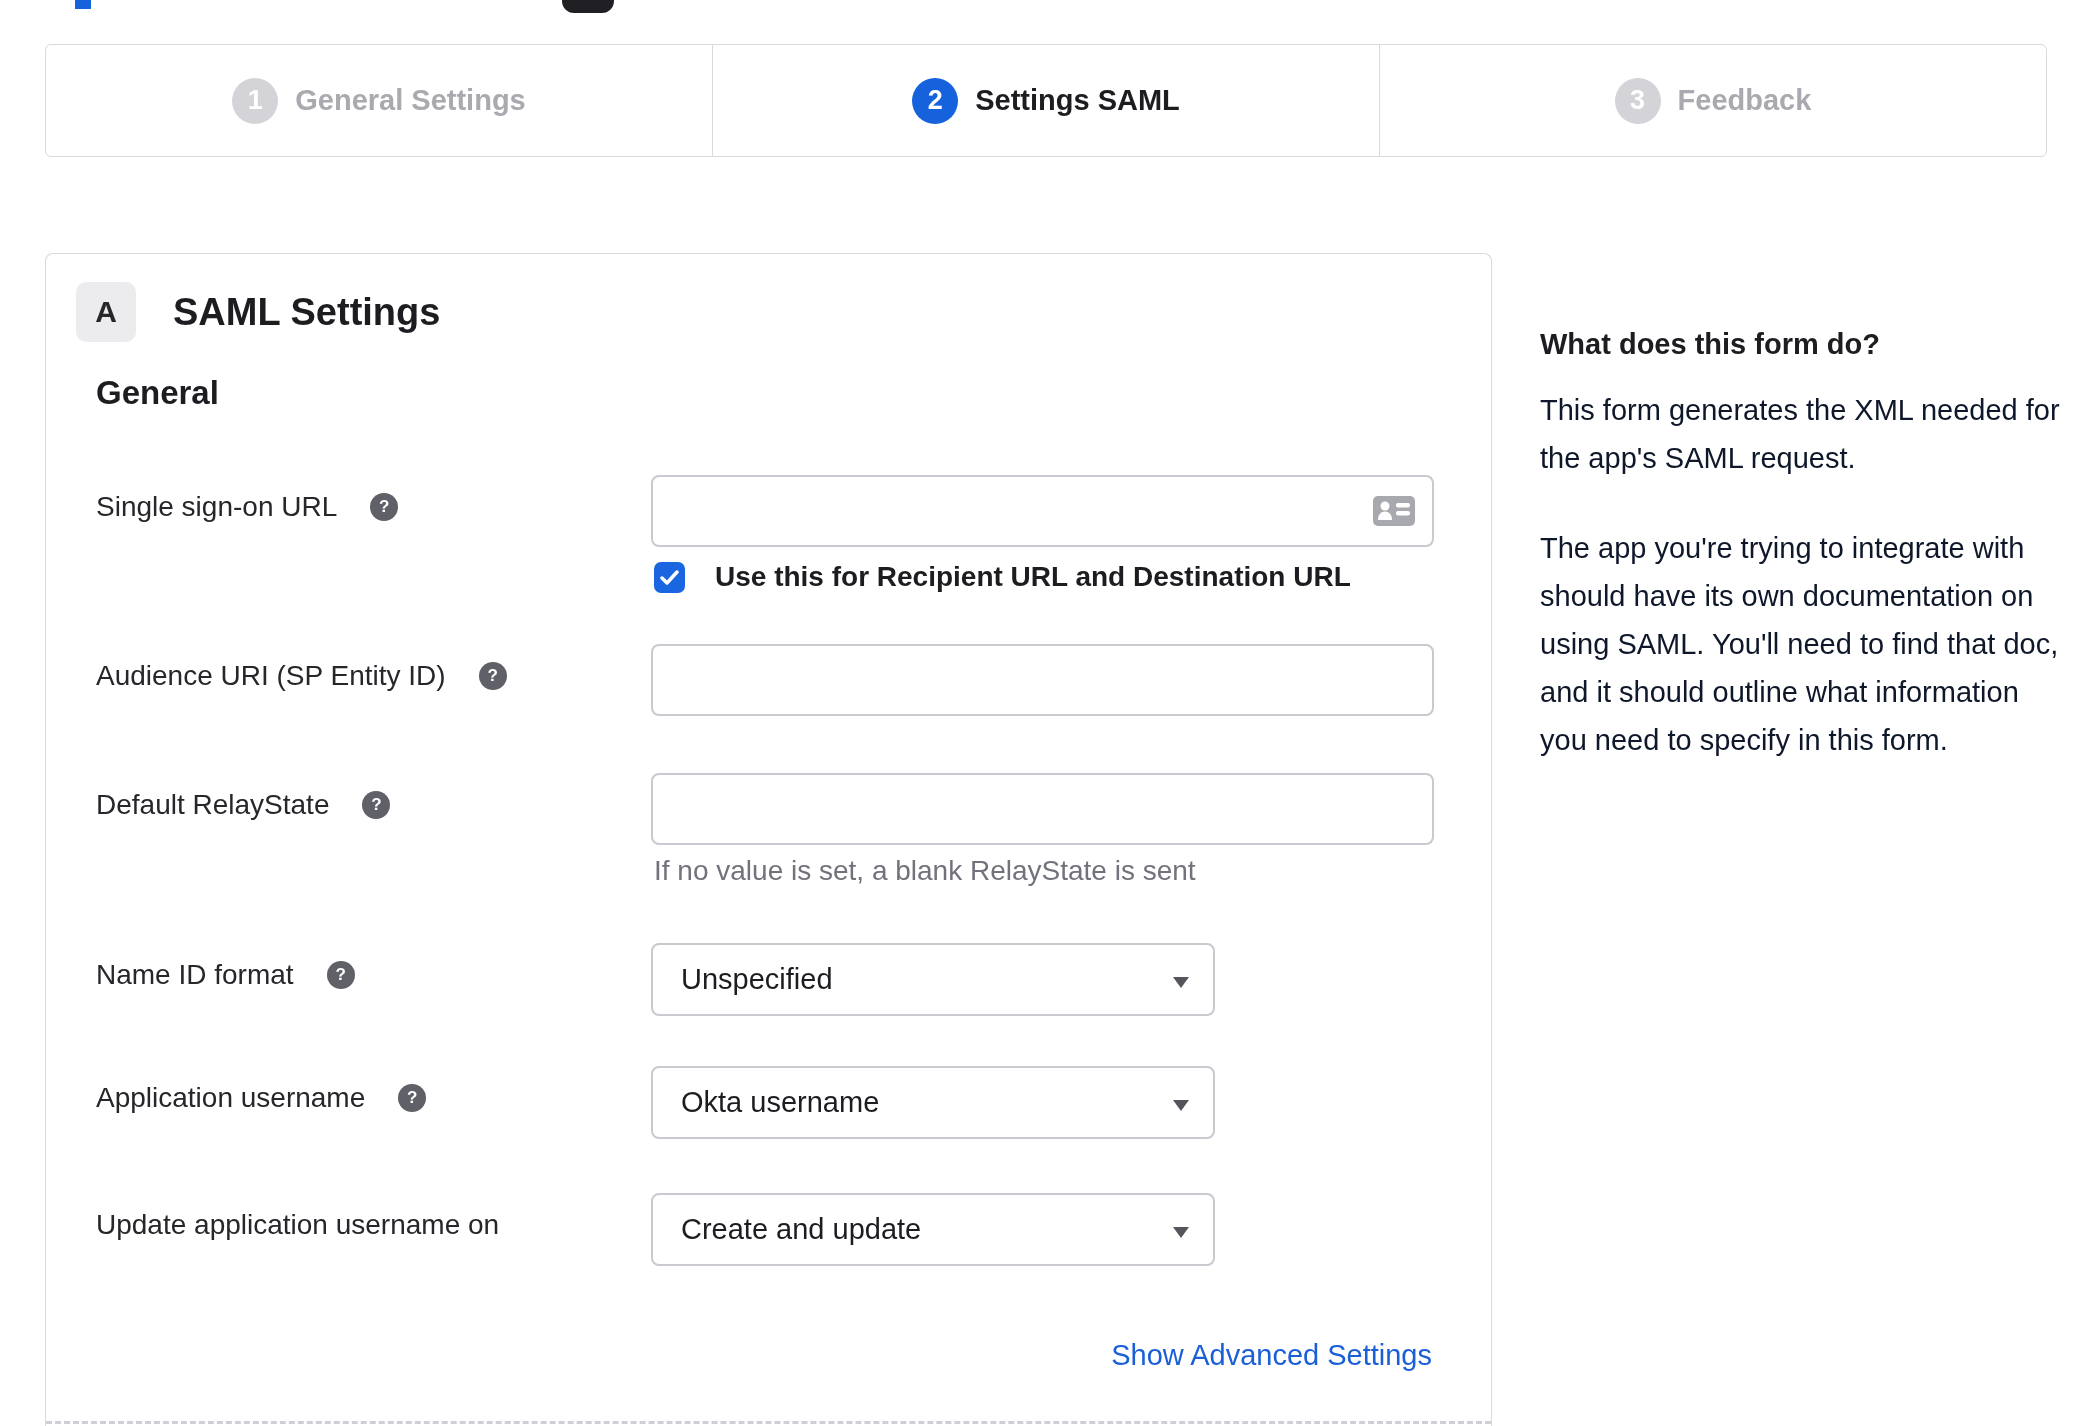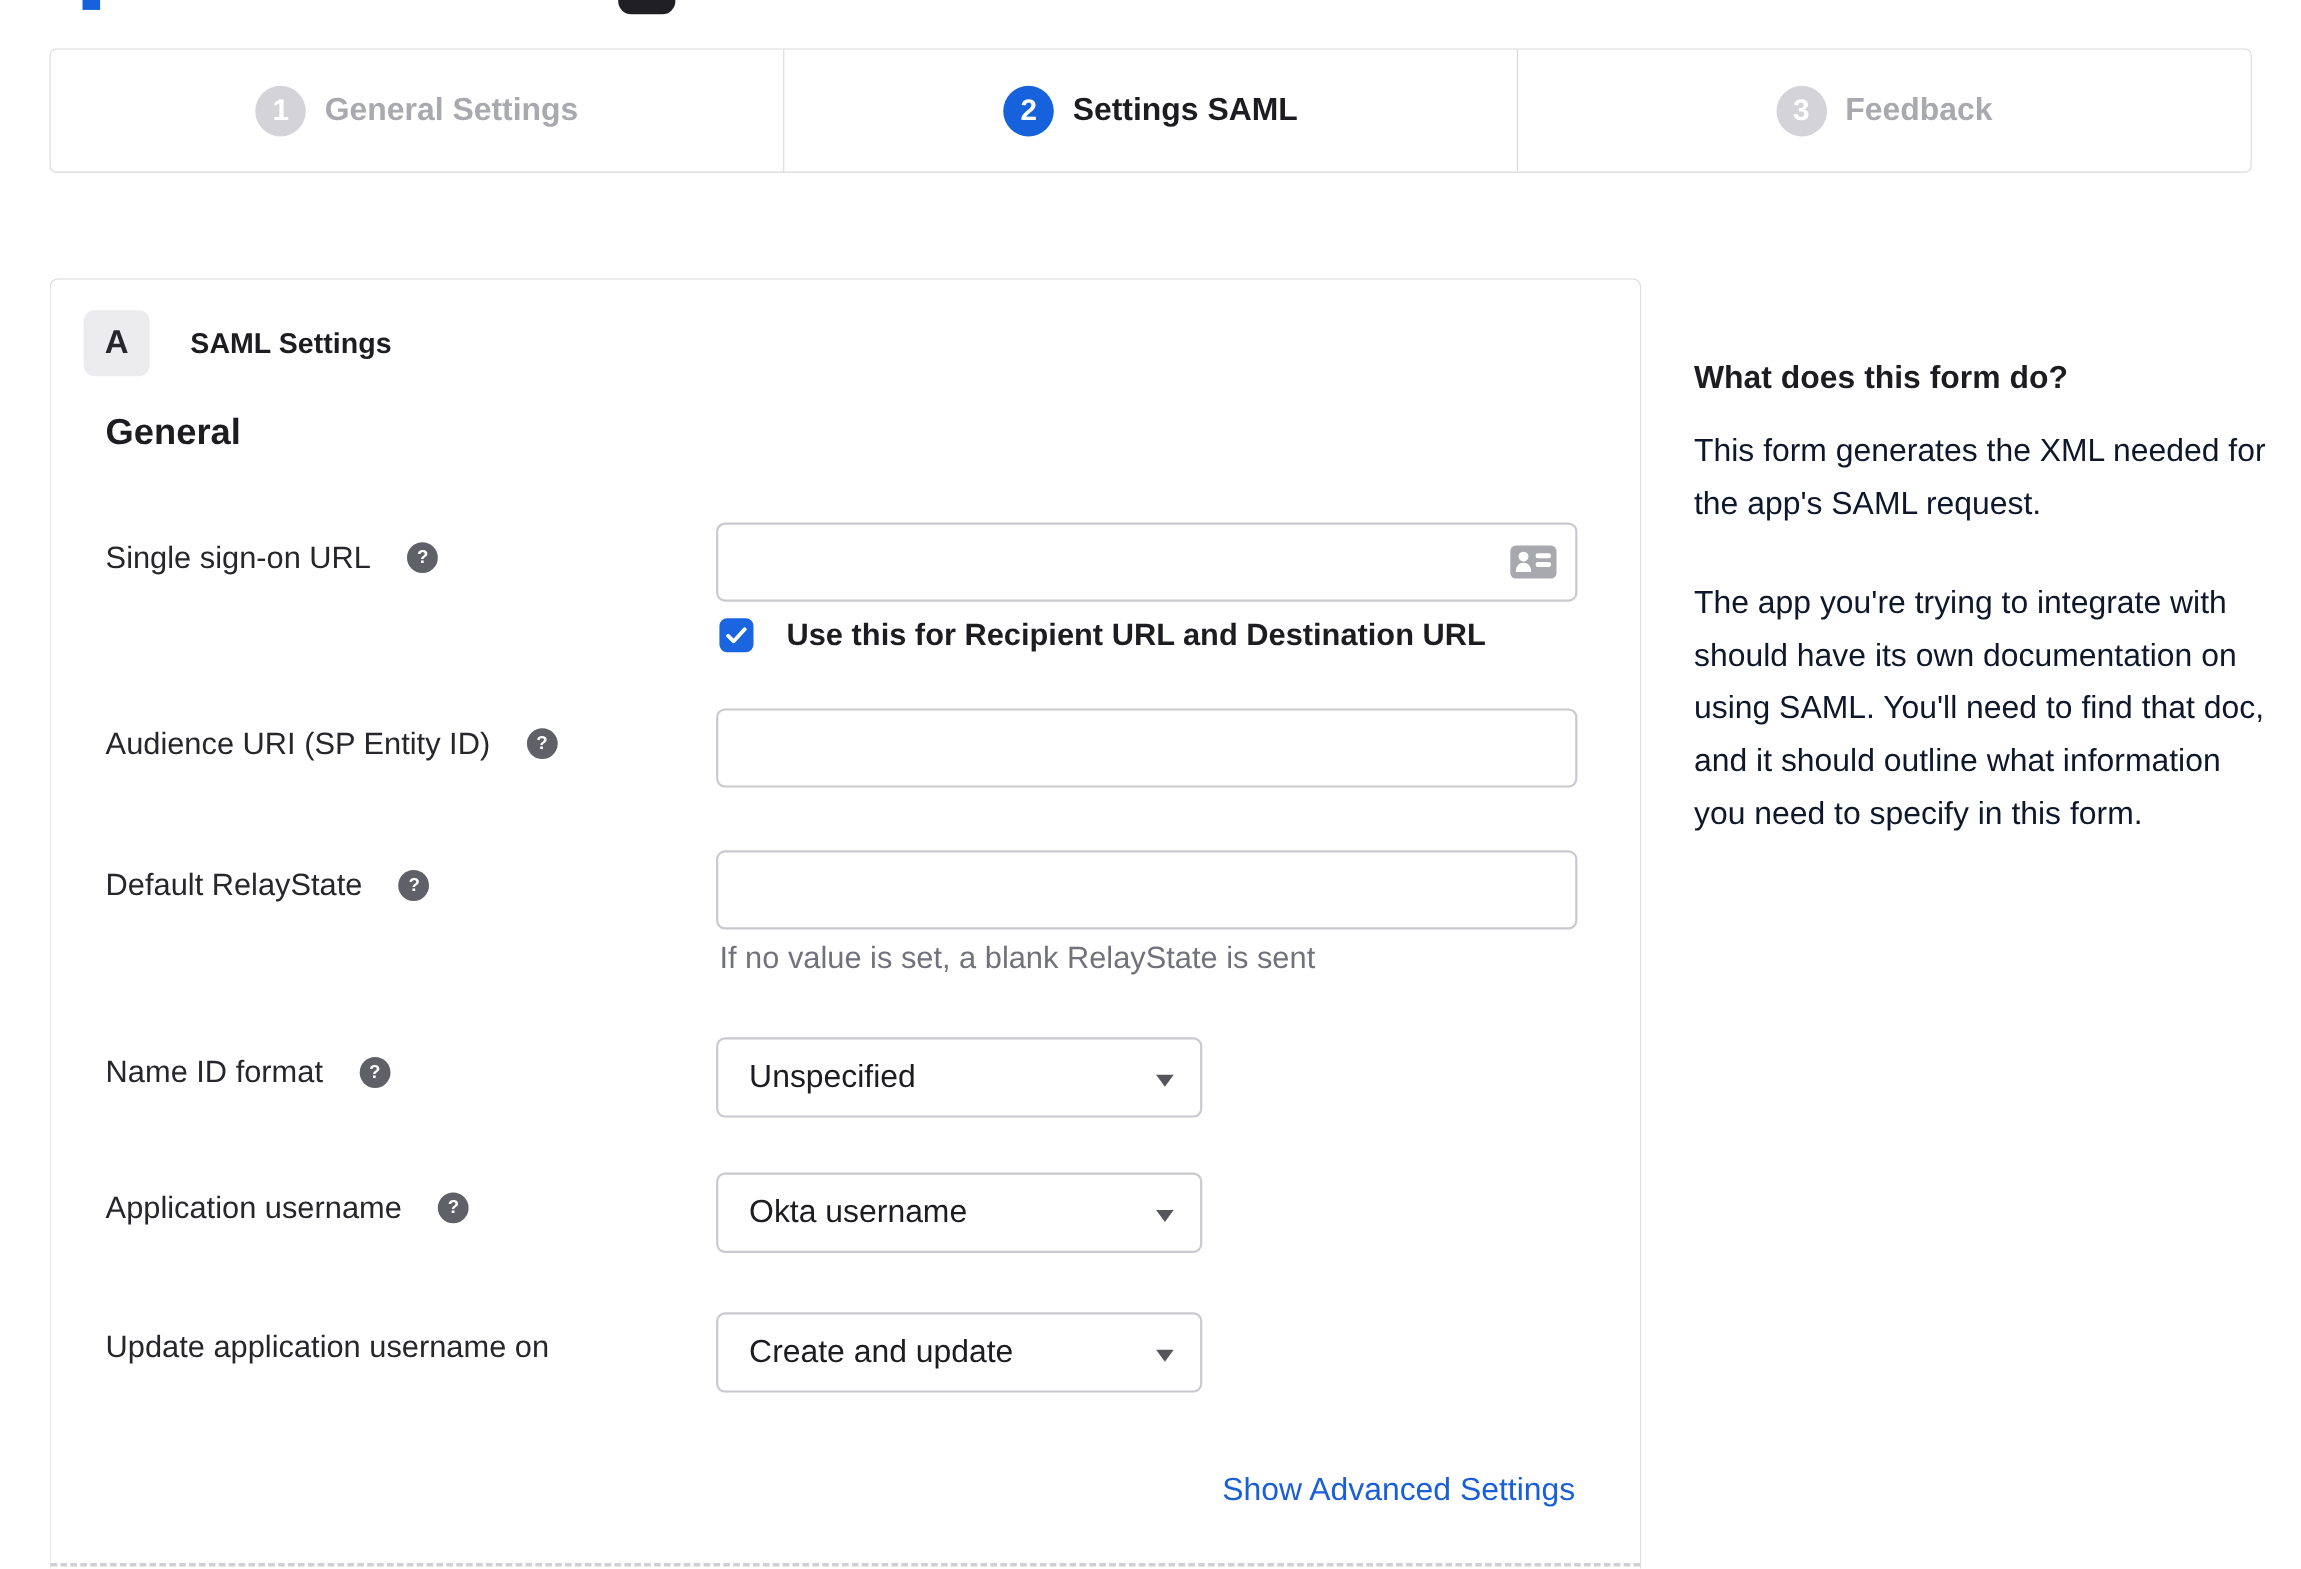--- a/index.html
+++ b/index.html
@@ -43,21 +43,21 @@
     position:absolute; left:45px; top:253px; width:1447px; height:1300px;
     background:#fff; border:1px solid #d9d9de; border-bottom:none;
     border-radius:8px 8px 0 0;
   }
   .panel-header { position:absolute; left:30px; top:28px; display:flex; align-items:center; gap:37px; }
   .section-badge {
     width:60px; height:60px; border-radius:10px; background:#ececee;
     display:flex; align-items:center; justify-content:center;
     font-size:30px; font-weight:bold; color:#26262b;
   }
-  .panel-title { font-size:26px; font-weight:bold; }
+  .panel-title { font-size:38px; font-weight:bold; }
 
   .group-heading { position:absolute; left:50px; top:120px; font-size:33px; font-weight:bold; }
 
   .form-row { position:absolute; left:0; width:100%; }
   .row-1 { top:221px; } .row-2 { top:390px; } .row-3 { top:519px; }
   .row-4 { top:689px; } .row-5 { top:812px; } .row-6 { top:939px; }
 
   .field-label {
     position:absolute; left:50px; top:16px;
     font-size:28px; color:#26262b; display:flex; align-items:center; gap:33px;
@@ -74,21 +74,21 @@
     position:absolute; left:605px; top:0; width:783px; height:72px;
     border:2px solid #c9c9cf; border-radius:8px; background:#fff;
     font-family:"Liberation Sans", sans-serif; font-size:28px; color:#1d1d21;
     padding:0 70px 0 24px; outline:none;
   }
   .input-wrap { position:absolute; left:605px; top:0; width:783px; height:72px; }
   .input-wrap .text-input { left:0; width:783px; }
   .card-icon { position:absolute; right:18px; top:20px; width:44px; height:32px; }
 
   .select-box {
-    position:absolute; left:605px; top:0; width:442px; height:73px;
+    position:absolute; left:605px; top:0; width:564px; height:73px;
     border:2px solid #c9c9cf; border-radius:8px; background:#fff;
     display:flex; align-items:center; padding:0 60px 0 28px;
     font-size:29px; color:#1d1d21; cursor:pointer;
   }
   .caret-down {
     position:absolute; right:24px; top:32px;
     width:0; height:0;
     border-left:8px solid transparent; border-right:8px solid transparent;
     border-top:11px solid #55555c;
   }

